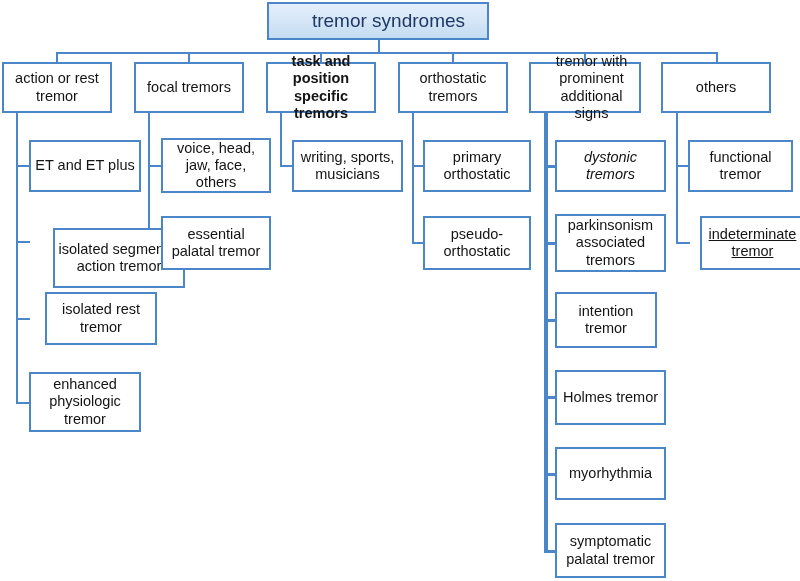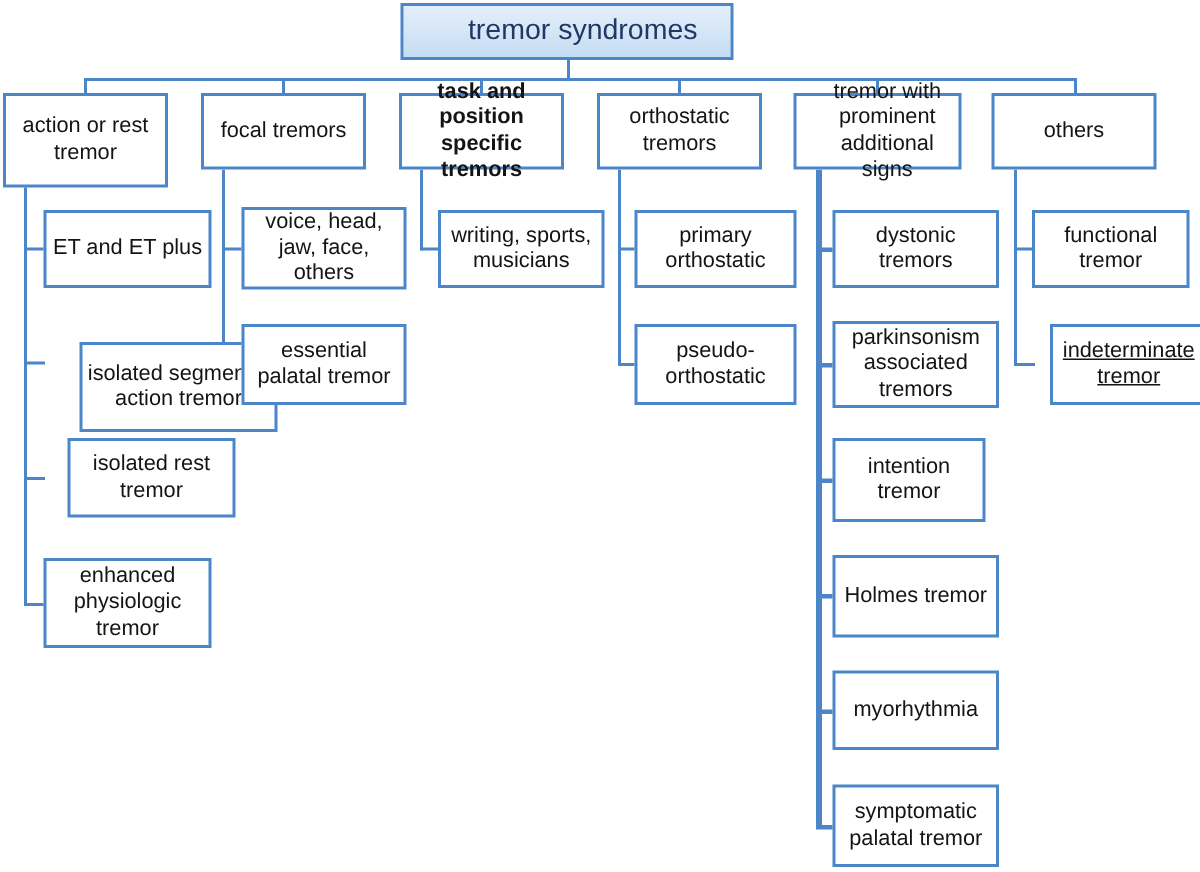--- a/index.html
+++ b/index.html
@@ -94,41 +94,41 @@
   <div class="conn thick-h" style="left:544px; top:396px; width:14px;"></div>
   <div class="conn thick-h" style="left:544px; top:473px; width:14px;"></div>
   <div class="conn thick-h" style="left:544px; top:550px; width:14px;"></div>
 
   <div class="conn v" style="left:676px; top:113px; height:130px;"></div>
   <div class="conn h" style="left:676px; top:165px; width:14px;"></div>
   <div class="conn h" style="left:676px; top:242px; width:14px;"></div>
 
   <div class="node root" style="left:267px; top:2px; width:222px; height:38px;padding-left:24px;">tremor syndromes</div>
 
-  <div class="node level1" style="left:2px; top:62px; width:110px; height:63px;">action or rest tremor</div>
+  <div class="node level1" style="left:2px; top:62px; width:110px; height:51px;">action or rest tremor</div>
   <div class="node level1" style="left:134px; top:62px; width:110px; height:51px;">focal tremors</div>
   <div class="node level1" style="left:266px; top:62px; width:110px; height:51px;font-weight:bold;">task and position specific tremors</div>
   <div class="node level1" style="left:398px; top:62px; width:110px; height:51px;">orthostatic tremors</div>
   <div class="node level1" style="left:529px; top:62px; width:112px; height:51px;padding-left:16px;">tremor with prominent additional signs</div>
   <div class="node level1" style="left:661px; top:62px; width:110px; height:51px;">others</div>
 
   <div class="node level2" style="left:29px; top:140px; width:112px; height:52px;">ET and ET plus</div>
   <div class="node level2" style="left:29px; top:228px; width:132px; height:60px;margin-left:24px;">isolated segmental action tremor</div>
   <div class="node level2" style="left:45px; top:292px; width:112px; height:53px;">isolated rest tremor</div>
   <div class="node level2" style="left:29px; top:372px; width:112px; height:60px;">enhanced physiologic tremor</div>
 
   <div class="node level2" style="left:161px; top:138px; width:110px; height:55px;">voice, head, jaw, face, others</div>
   <div class="node level2" style="left:161px; top:216px; width:110px; height:54px;">essential palatal tremor</div>
 
   <div class="node level2" style="left:292px; top:140px; width:111px; height:52px;">writing, sports, musicians</div>
 
   <div class="node level2" style="left:423px; top:140px; width:108px; height:52px;">primary orthostatic</div>
   <div class="node level2" style="left:423px; top:216px; width:108px; height:54px;">pseudo-orthostatic</div>
 
-  <div class="node level2" style="left:555px; top:140px; width:111px; height:52px;">dystonic tremors</div>
+  <div class="node level2" style="left:555px; top:140px; width:111px; height:52px;font-style:italic;">dystonic tremors</div>
   <div class="node level2" style="left:555px; top:214px; width:111px; height:58px;">parkinsonism associated tremors</div>
   <div class="node level2" style="left:555px; top:292px; width:102px; height:56px;">intention tremor</div>
   <div class="node level2" style="left:555px; top:370px; width:111px; height:55px;">Holmes tremor</div>
   <div class="node level2" style="left:555px; top:447px; width:111px; height:53px;">myorhythmia</div>
   <div class="node level2" style="left:555px; top:523px; width:111px; height:55px;">symptomatic palatal tremor</div>
 
   <div class="node level2" style="left:688px; top:140px; width:105px; height:52px;">functional tremor</div>
   <div class="node level2" style="left:700px; top:216px; width:105px; height:54px;text-decoration:underline;">indeterminate tremor</div>
 
 </div>

